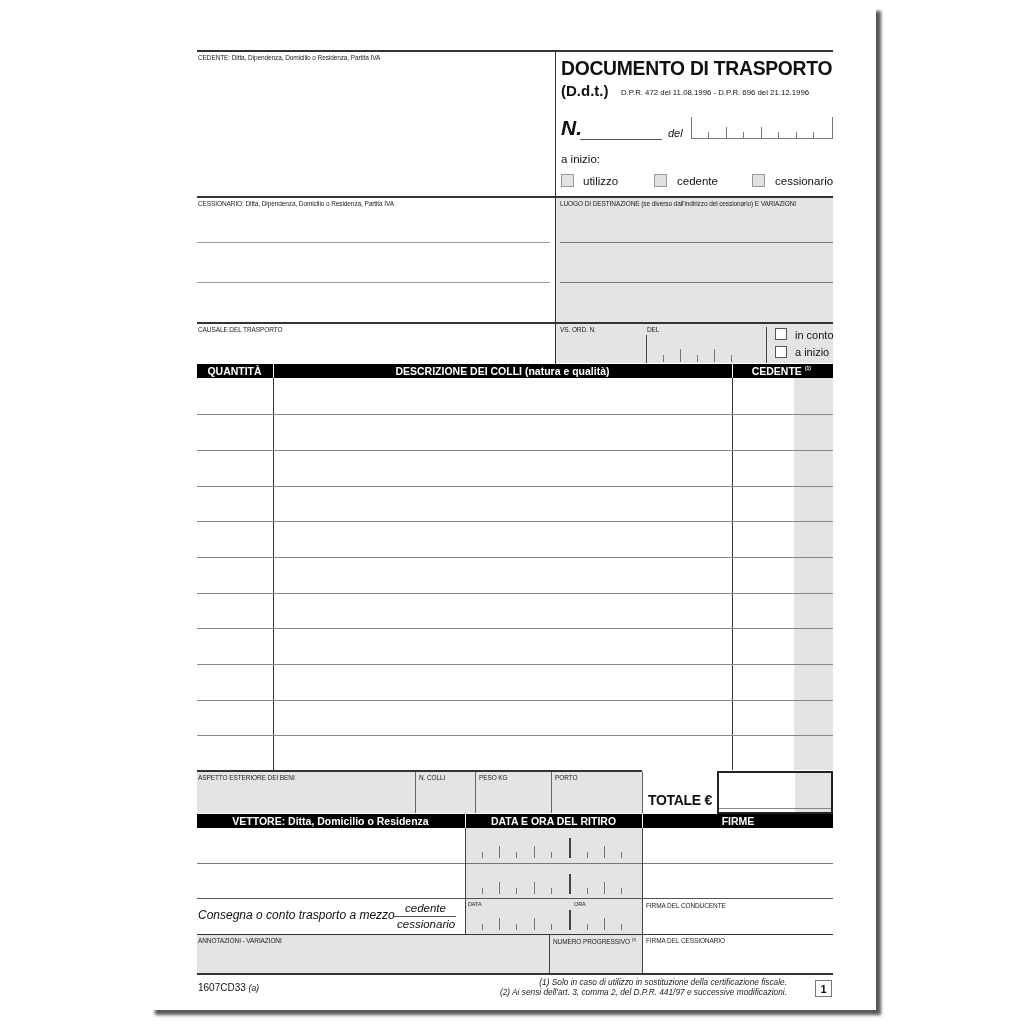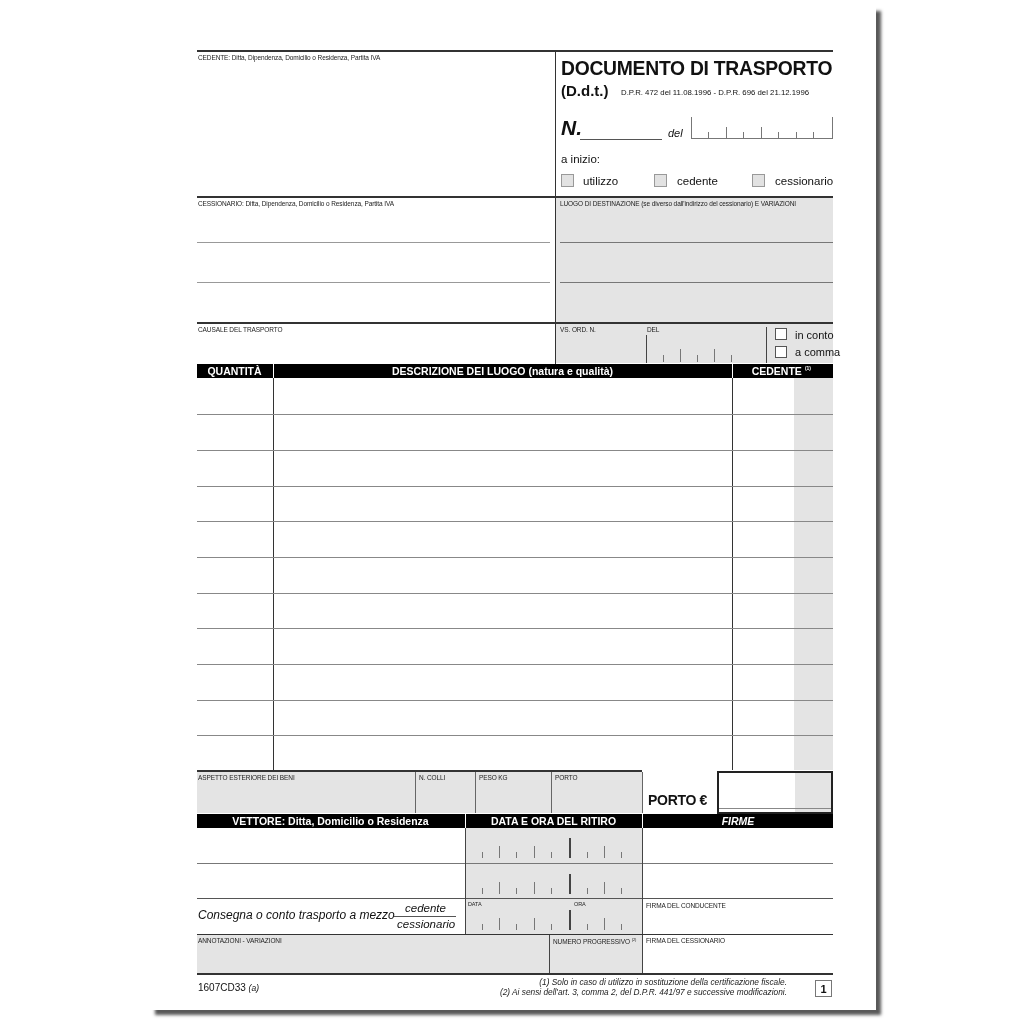--- a/index.html
+++ b/index.html
@@ -92,26 +92,26 @@
   <div class="tick" style="left:16px; top:20px; height:7px;"></div>
   <div class="tick" style="left:33px; top:14px; height:13px;"></div>
   <div class="tick" style="left:50px; top:20px; height:7px;"></div>
   <div class="tick" style="left:67px; top:14px; height:13px;"></div>
   <div class="tick" style="left:84px; top:20px; height:7px;"></div>
 </div>
 <div class="vl" style="left:766px; top:327px; height:36px; border-color:#444;"></div>
 <div class="cbw" style="left:775px; top:328px;"></div>
 <div class="txt" style="left:795px; top:329px; font-size:11px;">in conto</div>
 <div class="cbw" style="left:775px; top:346px;"></div>
-<div class="txt" style="left:795px; top:346px; font-size:11px;">a comma</div>
+<div class="txt" style="left:795px; top:346px; font-size:11px;">a inizio</div>
 
 <div class="bar" style="left:197px; top:364px; width:636px; height:14px;"></div>
 <div class="bar" style="left:197px; top:364px; width:75px; height:14px;">QUANTITÀ</div>
 <div class="vl" style="left:273px; top:364px; height:14px; border-color:#fff;"></div>
-<div class="bar" style="left:274px; top:364px; width:457px; height:14px;">DESCRIZIONE DEI LUOGO (natura e qualità)</div>
+<div class="bar" style="left:274px; top:364px; width:457px; height:14px;">DESCRIZIONE DEI COLLI (natura e qualità)</div>
 <div class="vl" style="left:732px; top:364px; height:14px; border-color:#fff;"></div>
 <div class="bar" style="left:733px; top:364px; width:100px; height:14px; justify-content:flex-end; padding-right:22px; box-sizing:border-box;">
   <span>CEDENTE</span>
   <span style="font-size:5px; margin-left:3px; position:relative; top:-3px;">(1)</span>
 </div>
 
 <div class="abs gray" style="left:794px; top:378px; width:39px; height:392px;"></div>
 <div class="vl" style="left:273px; top:378px; height:392px;"></div>
 <div class="vl" style="left:732px; top:378px; height:392px;"></div>
 
@@ -150,31 +150,31 @@
 </div>
 <div class="vl" style="left:475px; top:772px; height:41px; border-color:#666;"></div>
 <div class="abs" style="left:476px; top:772px; width:74px; height:41px;">
   <span class="lbl" style="left:3px; top:2px;">PESO KG</span>
 </div>
 <div class="vl" style="left:551px; top:772px; height:41px; border-color:#666;"></div>
 <div class="abs" style="left:552px; top:772px; width:90px; height:41px;">
   <span class="lbl" style="left:3px; top:2px;">PORTO</span>
 </div>
 <div class="vl" style="left:642px; top:772px; height:41px; border-color:#666;"></div>
-<div class="abs" style="left:648px; top:792px; font-weight:bold; font-size:14px; letter-spacing:-0.3px; white-space:nowrap;">PORTO €</div>
+<div class="abs" style="left:648px; top:792px; font-weight:bold; font-size:14px; letter-spacing:-0.3px; white-space:nowrap;">TOTALE €</div>
 <div class="abs" style="left:717px; top:771px; width:116px; height:43px; border:2px solid #222; background:linear-gradient(to right,#fff 0,#fff 76px,#e4e4e4 76px);">
   <div class="hl" style="left:0; top:35px; width:112px; border-color:#888;"></div>
 </div>
 
 <div class="bar" style="left:197px; top:814px; width:636px; height:14px;"></div>
 <div class="bar" style="left:197px; top:814px; width:267px; height:14px; font-size:10.5px;">VETTORE: Ditta, Domicilio o Residenza</div>
 <div class="vl" style="left:465px; top:814px; height:14px; border-color:#fff;"></div>
 <div class="bar" style="left:466px; top:814px; width:175px; height:14px;">DATA E ORA DEL RITIRO</div>
 <div class="vl" style="left:642px; top:814px; height:14px; border-color:#fff;"></div>
-<div class="bar" style="left:643px; top:814px; width:190px; height:14px;font-style:italic;">FIRME</div>
+<div class="bar" style="left:643px; top:814px; width:190px; height:14px;">FIRME</div>
 
 <div class="abs" style="left:197px; top:828px; width:267px; height:35px;"></div>
 <div class="hl" style="left:197px; top:863px; width:636px; border-color:#777;"></div>
 <div class="abs" style="left:197px; top:864px; width:267px; height:34px;"></div>
 <div class="hl" style="left:197px; top:898px; width:636px; border-color:#555;"></div>
 
 <div class="vl" style="left:465px; top:828px; height:106px; border-color:#444;"></div>
 <div class="vl" style="left:642px; top:828px; height:145px; border-color:#444;"></div>
 
 <div class="abs gray" style="left:466px; top:828px; width:176px; height:35px;">

